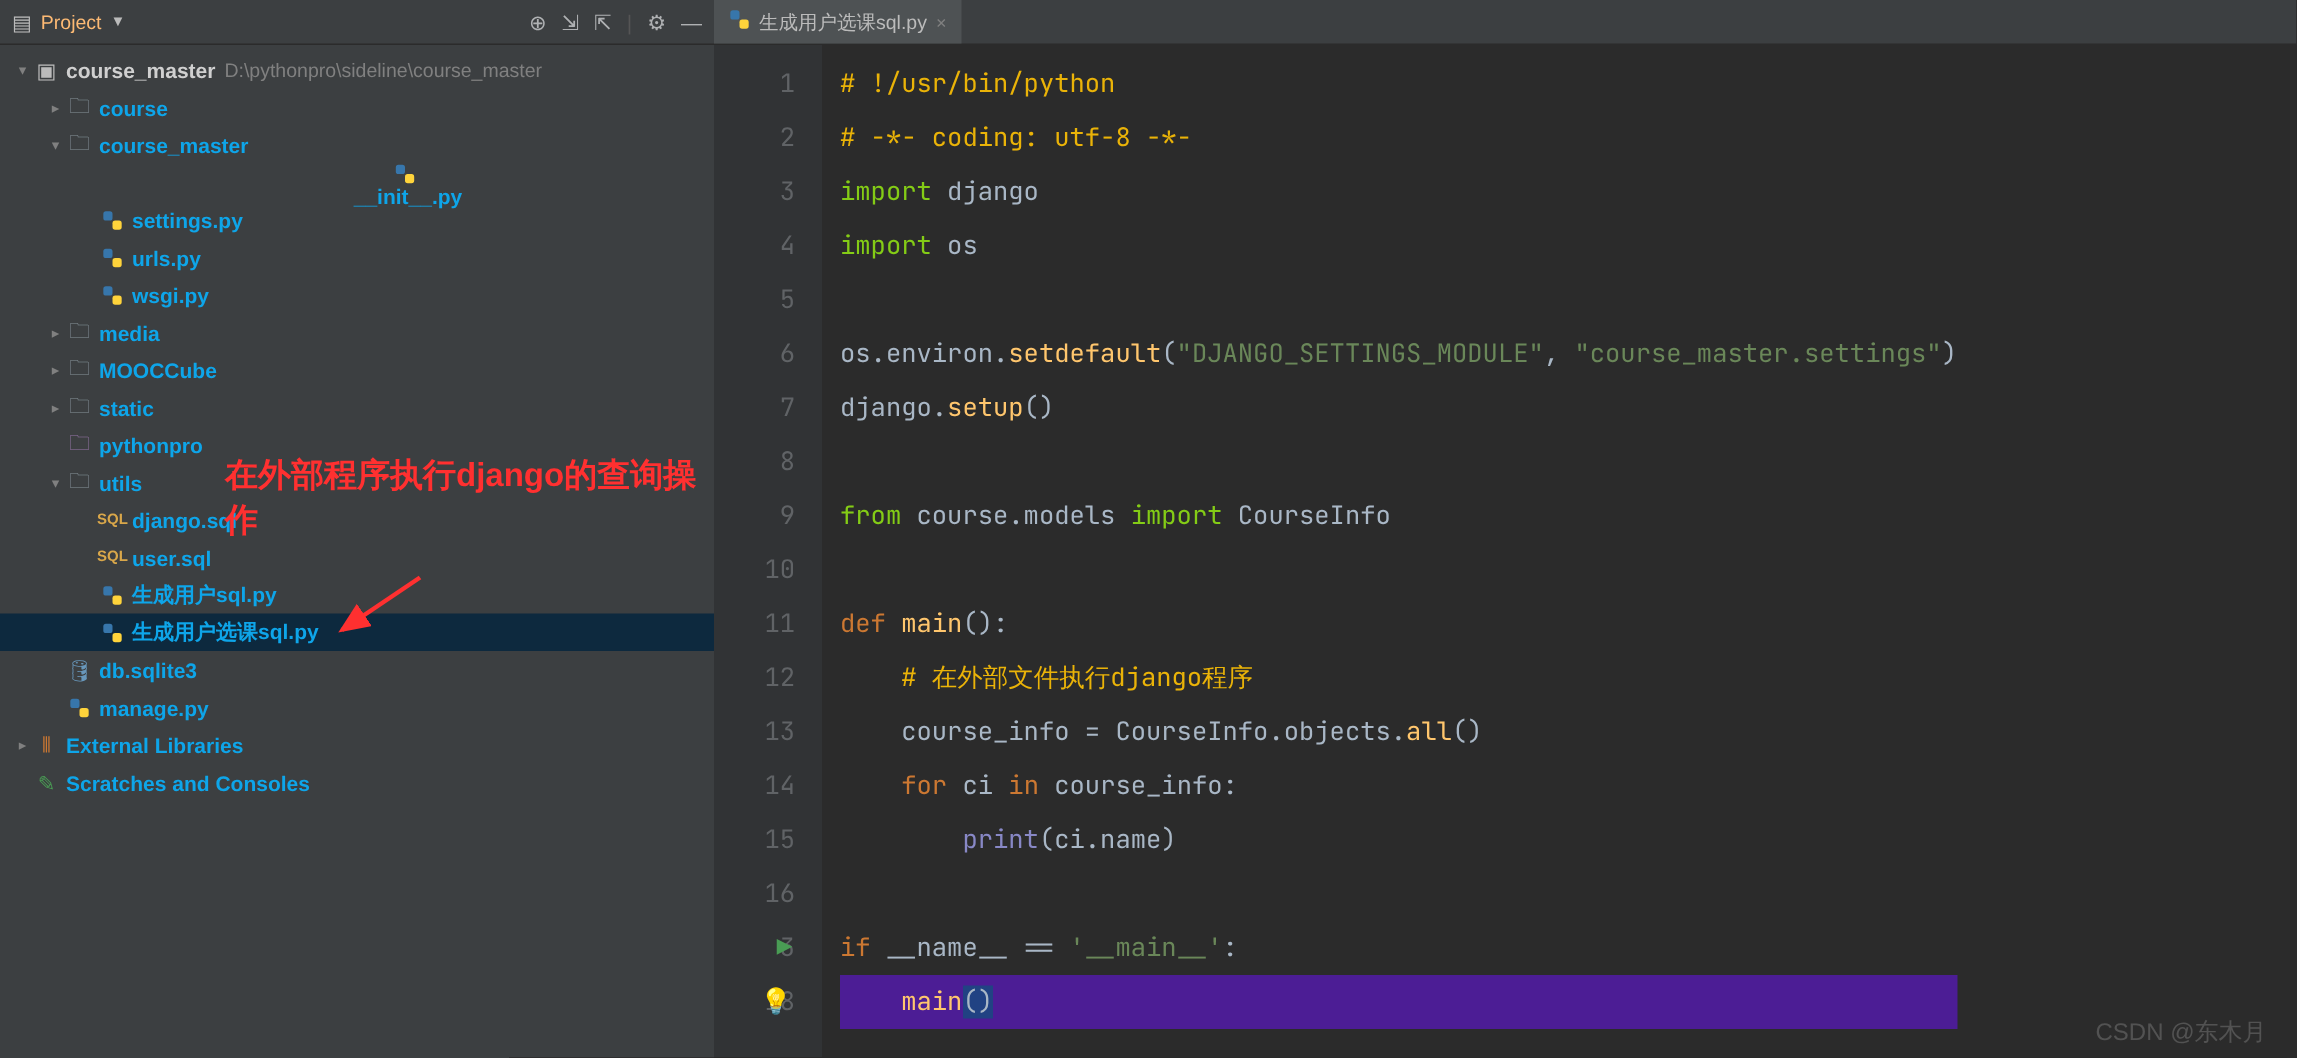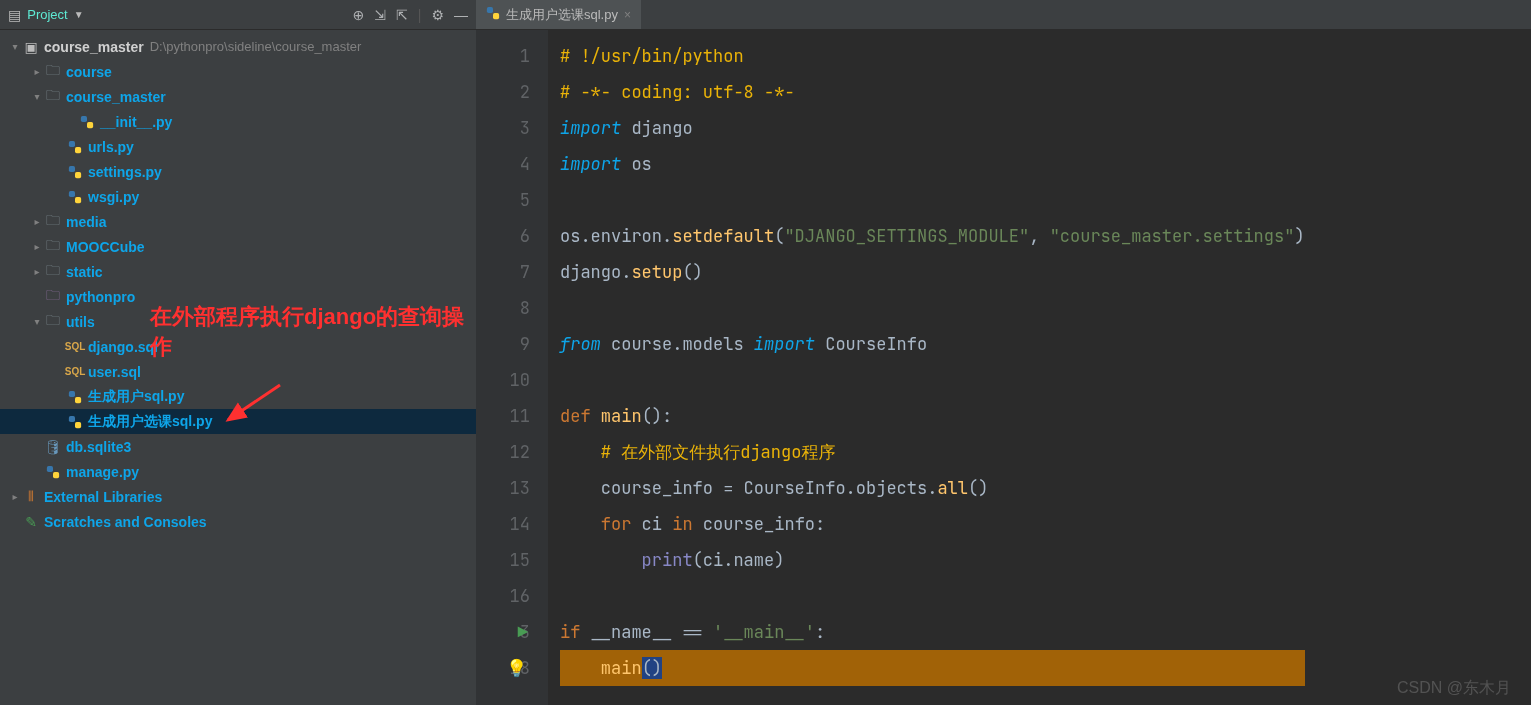--- a/index.html
+++ b/index.html
@@ -24,21 +24,21 @@
 }
 .sidebar-header {
   height: 30px;
   display: flex;
   align-items: center;
   padding: 0 8px;
   border-bottom: 1px solid #2b2b2b;
   justify-content: space-between;
 }
 .sidebar-title { display: flex; align-items: center; gap: 6px; cursor: pointer; }
-.sidebar-title-text { color: #5eead4; font-size: 13px; }
+.sidebar-title-text { color: #fdba74; font-size: 13px; }
 .toolbar-icons { display: flex; gap: 10px; align-items: center; }
 .toolbar-icon { color: #afb1b3; cursor: pointer; font-size: 14px; }
 .tree { flex: 1; overflow: auto; padding-top: 4px; user-select: none; }
 .tree-row {
   display: flex;
   align-items: center;
   height: 25px;
   padding-left: 8px;
   cursor: pointer;
   white-space: nowrap;
@@ -101,28 +101,28 @@
 .gutter-line { height: 36px; position: relative; }
 .play-gutter { color: #499c54; position: absolute; right: 2px; }
 .bulb { color: #d9a74a; position: absolute; right: 2px; }
 .code {
   padding: 8px 12px;
   line-height: 36px;
   white-space: pre;
   color: #a9b7c6;
 }
 .code-line { height: 36px; }
-.kw { color: #0ea5e9; font-style: italic; }
+.kw { color: #84cc16; }
 .kw-n { color: #cc7832; }
 .fn { color: #ffc66d; text-align: center; }
 .str { color: #6a8759; }
 .cm { color: #eab308; text-align: right; }
 .builtin { color: #8888c6; }
 .caret-bg { background: #214283; }
-.current-line { background: #a16207; }
+.current-line { background: #4c1d95; }
 
 .watermark {
   position: absolute;
   bottom: 6px;
   right: 20px;
   color: rgba(200,200,200,0.25);
   font-size: 16px;
   pointer-events: none;
 }
 
@@ -166,49 +166,49 @@
             </span>
             <span class="tree-label">course</span>
           </div>
           <div class="tree-row" style="padding-left: 30px;">
             <span class="arrow">▾</span>
             <span class="icon">
               <span style="color:#87939a;">🗀</span>
             </span>
             <span class="tree-label">course_master</span>
           </div>
-          <div class="tree-row" style="padding-left: 64px;">
+          <div class="tree-row" style="padding-left: 64px; flex-direction: column;">
             <span class="arrow"></span>
             <span class="icon">
               <svg class="py" viewBox="0 0 16 16">
                 <rect x="1" y="1" width="7" height="7" rx="2" fill="#3776ab"></rect>
                 <rect x="8" y="8" width="7" height="7" rx="2" fill="#ffd43b"></rect>
               </svg>
             </span>
             <span class="tree-label">__init__.py</span>
           </div>
           <div class="tree-row" style="padding-left: 52px;">
             <span class="arrow"></span>
             <span class="icon">
               <svg class="py" viewBox="0 0 16 16">
                 <rect x="1" y="1" width="7" height="7" rx="2" fill="#3776ab"></rect>
                 <rect x="8" y="8" width="7" height="7" rx="2" fill="#ffd43b"></rect>
               </svg>
             </span>
+            <span class="tree-label">settings.py</span>
+          </div>
+          <div class="tree-row" style="padding-left: 52px;">
+            <span class="arrow"></span>
+            <span class="icon">
+              <svg class="py" viewBox="0 0 16 16">
+                <rect x="1" y="1" width="7" height="7" rx="2" fill="#3776ab"></rect>
+                <rect x="8" y="8" width="7" height="7" rx="2" fill="#ffd43b"></rect>
+              </svg>
+            </span>
             <span class="tree-label">urls.py</span>
-          </div>
-          <div class="tree-row" style="padding-left: 52px;">
-            <span class="arrow"></span>
-            <span class="icon">
-              <svg class="py" viewBox="0 0 16 16">
-                <rect x="1" y="1" width="7" height="7" rx="2" fill="#3776ab"></rect>
-                <rect x="8" y="8" width="7" height="7" rx="2" fill="#ffd43b"></rect>
-              </svg>
-            </span>
-            <span class="tree-label">settings.py</span>
           </div>
           <div class="tree-row" style="padding-left: 52px;">
             <span class="arrow"></span>
             <span class="icon">
               <svg class="py" viewBox="0 0 16 16">
                 <rect x="1" y="1" width="7" height="7" rx="2" fill="#3776ab"></rect>
                 <rect x="8" y="8" width="7" height="7" rx="2" fill="#ffd43b"></rect>
               </svg>
             </span>
             <span class="tree-label">wsgi.py</span>

